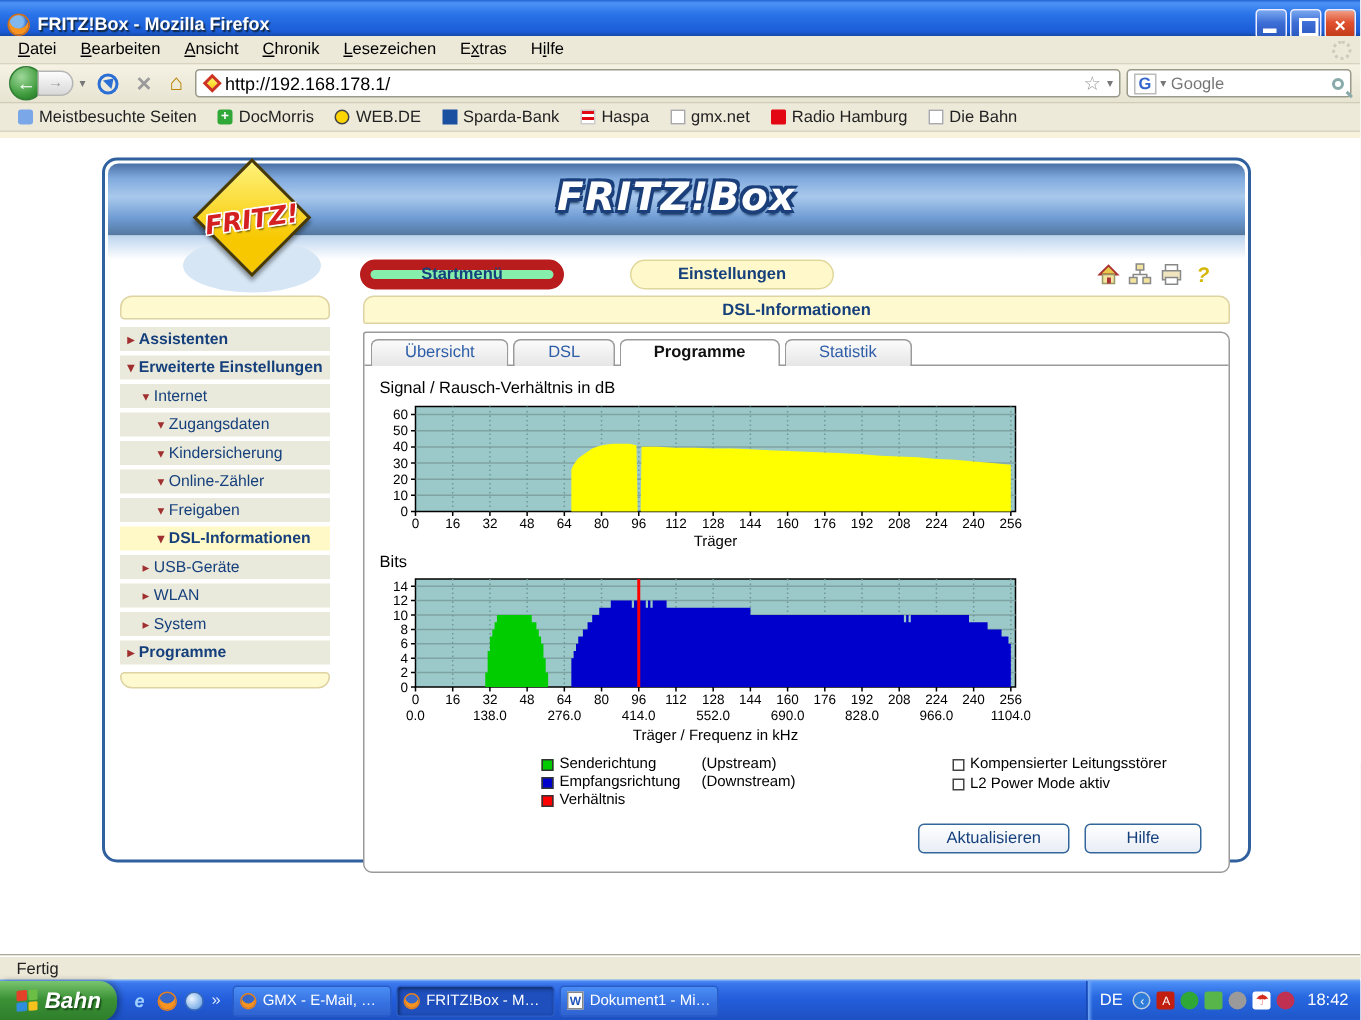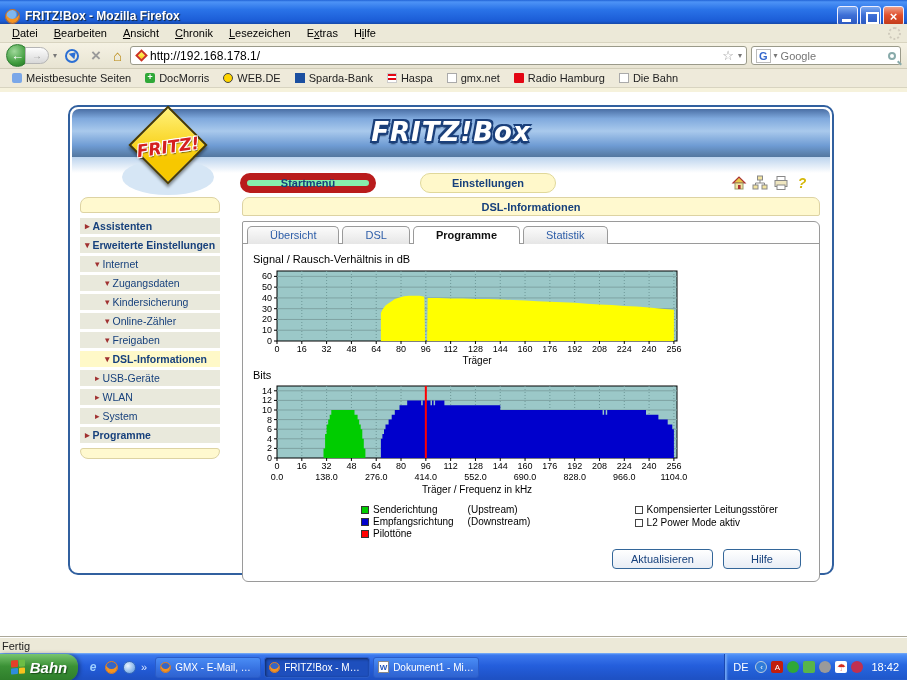--- a/index.html
+++ b/index.html
@@ -104,21 +104,21 @@
   .lg-item{display:flex;align-items:center;gap:4px;padding-left:32px;}
   .swatch{width:8px;height:8px;border:1px solid #333;flex:none;}
   .lg-right{display:flex;flex-direction:column;gap:2px;}
   .flagbox{width:8px;height:8px;border:1px solid #444;background:#fff;flex:none;}
 
   .btnrow{display:flex;justify-content:flex-end;gap:10px;margin:10px 10px 2px 0;}
   .pbtn{height:20px;border:1px solid #33669 9;border:1px solid #336699;border-radius:4px;background:linear-gradient(#ffffff,#e8edf5);color:#16407C;font-size:11px;font-family:"Liberation Sans",sans-serif;padding:0 18px;min-width:78px;}
   .pbtn.wide{min-width:100px;}
 
   
-  .statusbar{position:absolute;top:637px;left:0;right:0;height:16px;background:#ECE9D8;border-top:1px solid #fff;box-shadow:0 -1px 0 #aca899;display:flex;align-items:center;padding-left:2px;font-size:11px;color:#222;}
+  .statusbar{position:absolute;top:637px;left:0;right:0;height:16px;background:#ECE9D8;border-top:1px solid #fff;box-shadow:0 -1px 0 #aca899;display:flex;align-items:center;padding-left:11px;font-size:11px;color:#222;}
 
   
   .taskbar{position:absolute;top:653px;left:0;right:0;height:27px;background:linear-gradient(180deg,#518CF5 0,#3A77EC 6%,#245EDC 45%,#1E51C4 95%);display:flex;align-items:center;border-top:1px solid #6FA5F5;}
   .startbtn{height:27px;width:78px;border-radius:0 12px 12px 0;background:linear-gradient(180deg,#79C56F,#3B9136 45%,#2E7D2A);display:flex;align-items:center;justify-content:center;gap:5px;color:#fff;font-weight:bold;font-style:italic;font-size:15px;text-shadow:1px 1px 1px #1a4d18;box-shadow:2px 0 4px rgba(0,0,0,.35);flex:none;}
   .flag{width:14px;height:14px;display:grid;grid-template:1fr 1fr / 1fr 1fr;gap:1px;transform:skewY(-4deg);}
   .flag div{border-radius:1px;}
   .ql{display:flex;align-items:center;gap:5px;padding:0 8px;flex:none;}
   .ql-ico{width:14px;height:14px;display:flex;align-items:center;justify-content:center;font-size:12px;}
   .ql-internet-explorer{color:#9fd0ff;font-weight:bold;font-style:italic;}
   .ql-firefox{width:13px;height:13px;border-radius:50%;background:#3566c8;box-shadow:inset 0 -4px 0 #f7931e;border:1px solid #e87f1a;}
@@ -509,21 +509,21 @@
                     <span>Senderichtung</span>
                   </span>
                   <span>(Upstream)</span>
                   <span class="lg-item">
                     <span class="swatch" style="background: rgb(0, 0, 204);"></span>
                     <span>Empfangsrichtung</span>
                   </span>
                   <span>(Downstream)</span>
                   <span class="lg-item">
                     <span class="swatch" style="background: rgb(255, 0, 0);"></span>
-                    <span>Pilottöne</span>
+                    <span>Verhältnis</span>
                   </span>
                   <span></span>
                 </div>
               <div class="lg-right">
                   <span class="lg-item">
                     <span class="flagbox"></span>
                     <span>Kompensierter Leitungsstörer</span>
                   </span>
                   <span class="lg-item">
                     <span class="flagbox"></span>

